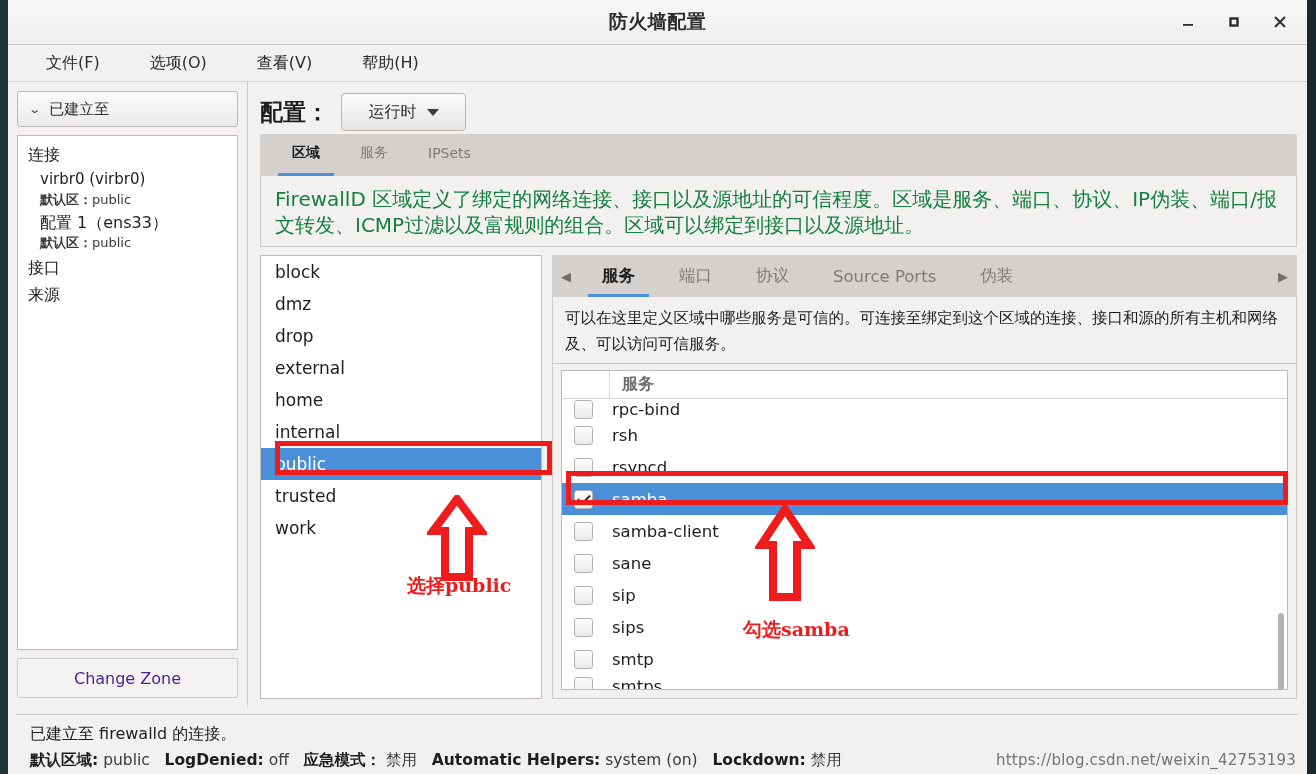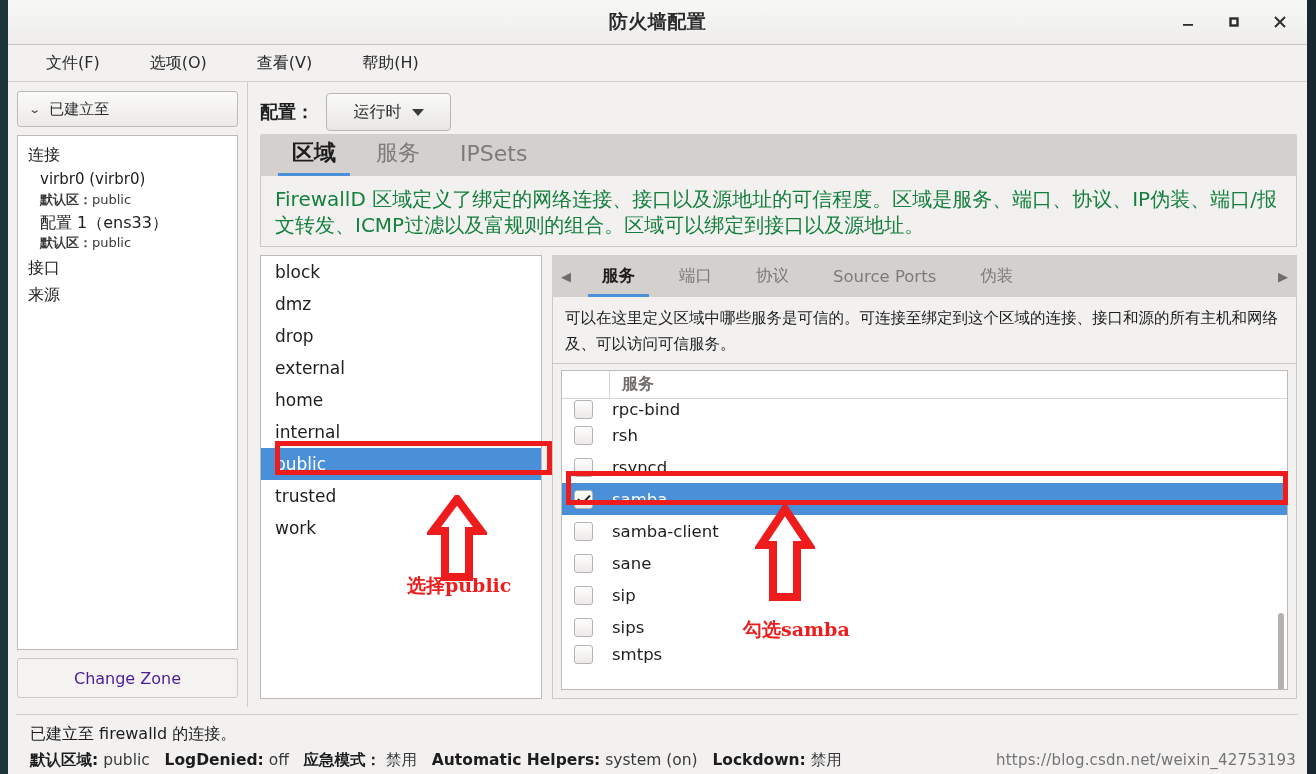--- a/index.html
+++ b/index.html
@@ -160,21 +160,21 @@
     min-width: 0;
   }
   .config-row {
     display: flex;
     align-items: center;
     gap: 12px;
     height: 44px;
     flex: 0 0 auto;
   }
   .config-label {
-    font-size: 18px;
+    font-size: 23px;
     font-weight: bold;
     color: #1d1d1d;
   }
   .runtime-combo {
     height: 38px;
     min-width: 125px;
     border: 1px solid #b9b6b4;
     border-radius: 4px;
     background: linear-gradient(to bottom,#fafaf9 0%, #e7e6e4 100%);
     display: flex;
@@ -207,21 +207,21 @@
     height: 42px;
     padding-left: 12px;
     border-top-left-radius: 2px;
     border-top-right-radius: 2px;
   }
   .tab {
     padding: 0 20px;
     height: 46px;
     display: flex;
     align-items: center;
-    font-size: 22px;
+    font-size: 14px;
     color: #7d7a78;
     position: relative;
     cursor: default;
     box-sizing: border-box;
   }
   .tab.active {
     color: #1d1d1d;
     font-weight: bold;
   }
   .tab.active::after {
@@ -613,20 +613,24 @@
                     <span class="svc-label">sane</span>
                   </div>
                   <div class="svc-row">
                     <span class="chkbox"></span>
                     <span class="svc-label">sip</span>
                   </div>
                   <div class="svc-row">
                     <span class="chkbox"></span>
                     <span class="svc-label">sips</span>
                   </div>
+                  <div class="svc-row">
+                    <span class="chkbox"></span>
+                    <span class="svc-label">smtp</span>
+                  </div>
                   <div class="svc-row clipped-bot">
                     <span class="chkbox"></span>
                     <span class="svc-label">smtps</span>
                   </div>
 
                   <div class="inner-scroll"></div>
                 </div>
               </div>
             </div>
 

